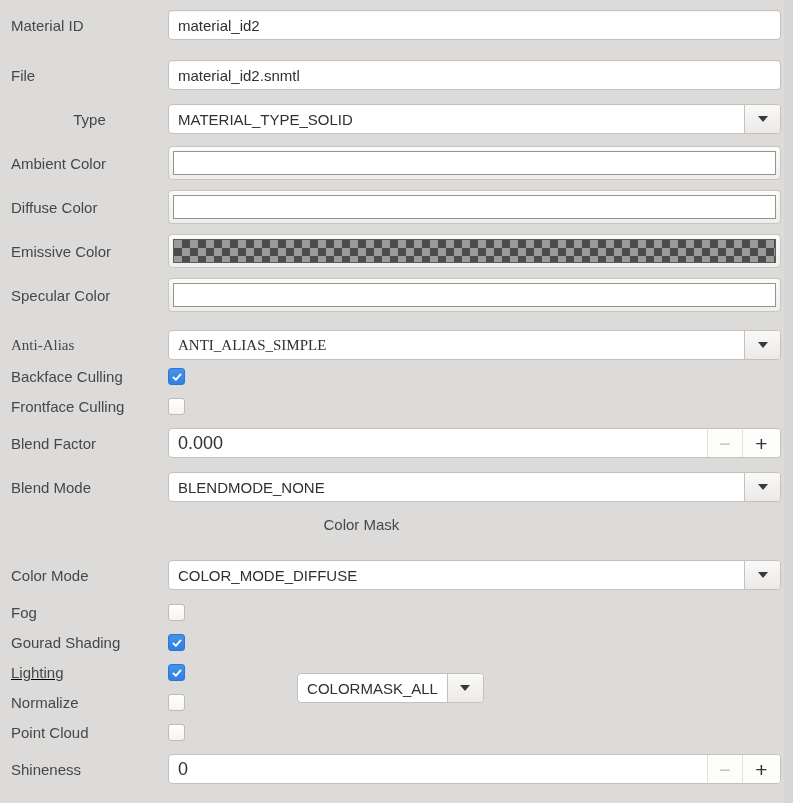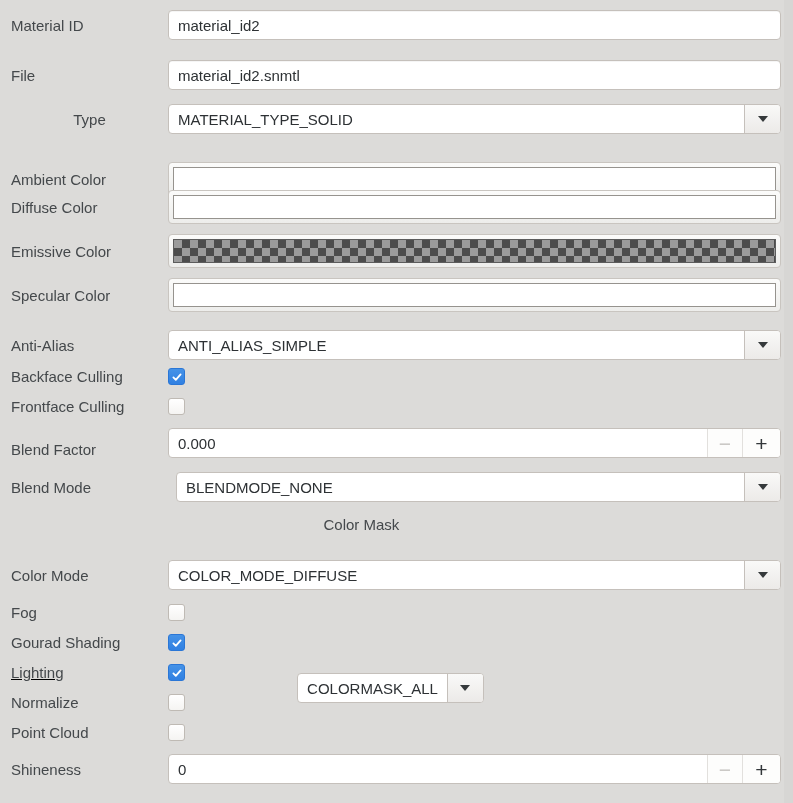--- a/index.html
+++ b/index.html
@@ -22,23 +22,23 @@
   .row .label{
     width:157px;flex:0 0 157px;
     padding-left:11px;
     font-size:15px;color:#44484b;
     white-space:nowrap;overflow:hidden;
   }
   .row .ctl{flex:1;margin-right:12px;position:relative;}
 
   
   .r1{top:16px;height:18px;}  .r2{top:60px;height:30px;}  .r3{top:104px;height:30px;text-align:center;}
-  .r4{top:146px;height:34px;margin-top:16px;} .r5{top:190px;height:34px;} .r6{top:234px;height:34px;}
-  .r7{top:278px;height:34px;} .r8{top:324px;height:42px;} .r9{top:368px;height:17px;}
-  .r10{top:398px;height:17px;}.r11{top:428px;height:30px;align-items:flex-end;}.r12{top:472px;height:30px;gap:8px;}
+  .r4{top:146px;height:34px;} .r5{top:190px;height:34px;} .r6{top:234px;height:34px;}
+  .r7{top:278px;height:34px;} .r8{top:324px;height:42px;font-family:Liberation Serif, serif;} .r9{top:368px;height:17px;}
+  .r10{top:398px;height:17px;}.r11{top:428px;height:30px;}.r12{top:472px;height:30px;}
   .r13{top:516px;height:30px;flex-direction:column;}.r14{top:560px;height:30px;}.r15{top:604px;height:17px;}
   .r16{top:634px;height:17px;}.r17{top:664px;height:17px;text-decoration:underline;}.r18{top:694px;height:17px;}
   .r19{top:724px;height:17px;}.r20{top:754px;height:30px;}
 
   
   .entry{
     box-sizing:border-box;width:100%;height:30px;
     border:1px solid #c5c0bb;border-radius:4px;
     background:#ffffff;
     box-shadow:inset 0 1px rgba(0,0,0,0.04);
@@ -109,21 +109,21 @@
   
   .spin{
     box-sizing:border-box;height:30px;width:100%;
     display:flex;align-items:stretch;
     border:1px solid #c5c0bb;border-radius:4px;
     background:#ffffff;overflow:hidden;
   }
   .spin input{
     flex:1;border:none;outline:none;
     padding:0 9px;font-family:"Liberation Sans", sans-serif;
-    font-size:15px;color:#2d3134;background:transparent;
+    font-size:18px;color:#2d3134;background:transparent;
     min-width:0;
   }
   .spin-btn{
     display:flex;align-items:center;justify-content:center;
     border-left:1px solid #e2e0dd;background:#fdfdfc;
     font-size:21px;line-height:1;cursor:default;
     user-select:none;
   }
   .spin-btn.dec{flex:0 0 34px;color:#c9c7c4;}
   .spin-btn.inc{flex:0 0 37px;color:#33373a;}

